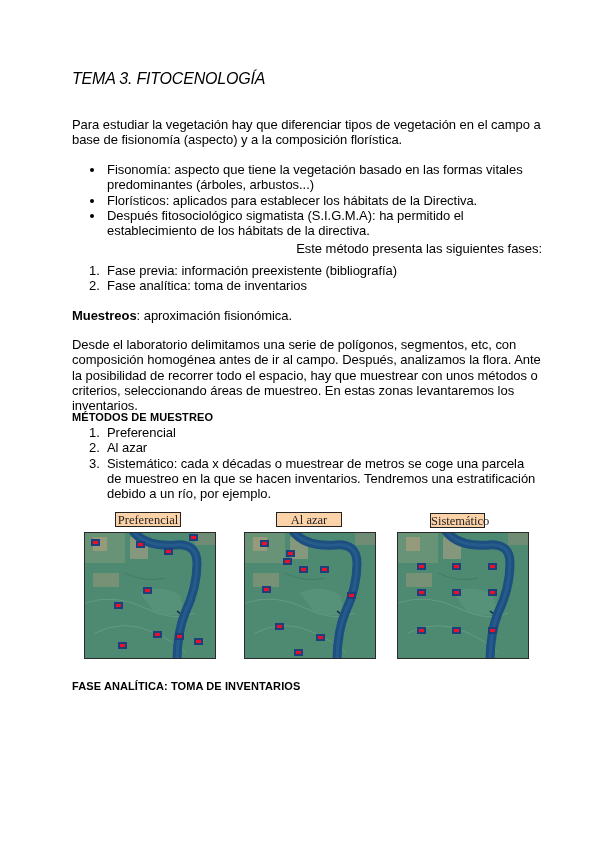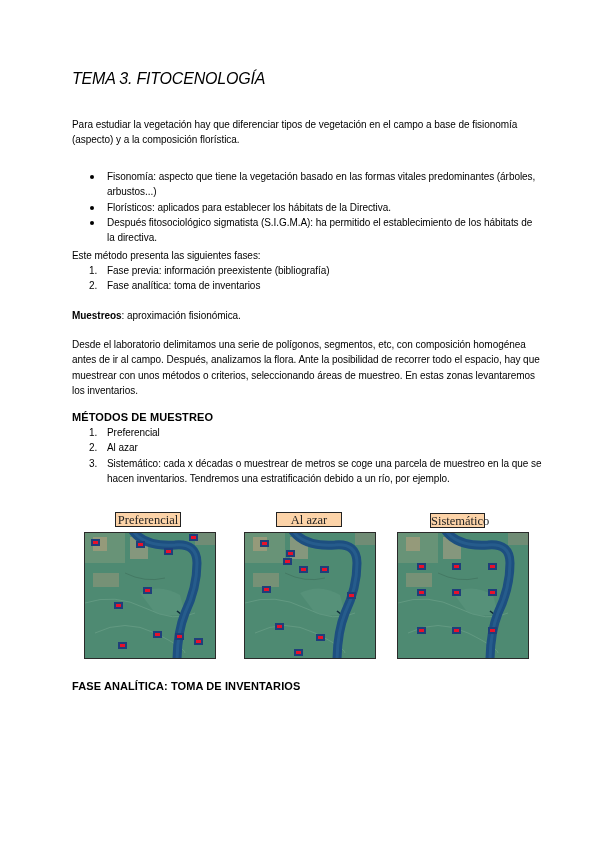--- a/index.html
+++ b/index.html
@@ -2,21 +2,21 @@
 <html><head>
 <meta charset="utf-8">
 <style>
   html, body { margin: 0; padding: 0; background: #ffffff; }
   body { width: 600px; height: 848px; position: relative; overflow: hidden;
          font-family: "Liberation Sans", sans-serif; color: #000; }
   .page { position: absolute; left: 0; top: 0; width: 600px; height: 848px; }
   .abs { position: absolute; }
   .title { left: 72px; top: 70px; font-size: 16px; font-weight: normal; font-style: italic; letter-spacing: -0.2px; }
   .h { font-size: 11px; font-weight: bold; letter-spacing: 0.1px; }
-  .p { font-size: 10px; line-height: 15.3px; letter-spacing: -0.05px; }
+  .p { font-size: 13px; line-height: 15.3px; letter-spacing: -0.05px; }
   .para { left: 72px; width: 470px; }
   ul.bul { margin: 0; padding: 0; list-style: none; }
   ul.bul li { position: relative; padding-left: 35px; }
   ul.bul li::before { content: ""; position: absolute; left: 18px; top: 6px; width: 4px; height: 4px; border-radius: 50%; background: #000; }
   ol.num { margin: 0; padding: 0; list-style: none; }
   ol.num li { position: relative; padding-left: 35px; }
   ol.num li .n { position: absolute; left: 17px; top: 0; }
   b { font-weight: bold; }
 
   .map-label { position: absolute; height: 15px; background: #fcd3a8; border: 1.5px solid #222;
@@ -29,27 +29,27 @@
 </style>
 </head>
 <body>
 
 <div class="page">
 
   <div class="abs title">TEMA 3. FITOCENOLOGÍA</div>
 
   <div class="abs p para" style="top:117px;">Para estudiar la vegetación hay que diferenciar tipos de vegetación en el campo a base de fisionomía (aspecto) y a la composición florística.</div>
 
-  <ul class="abs p bul para" style="top:162px;margin-top:7px;">
+  <ul class="abs p bul para" style="top:162px;">
     <li>Fisonomía: aspecto que tiene la vegetación basado en las formas vitales predominantes (árboles, arbustos...)</li>
     <li>Florísticos: aplicados para establecer los hábitats de la Directiva.</li>
     <li>Después fitosociológico sigmatista (S.I.G.M.A): ha permitido el establecimiento de los hábitats de la directiva.</li>
   </ul>
 
-  <div class="abs p para" style="top:248px;">Este método presenta las siguientes fases:</div>
+  <div class="abs p para" style="top:241px;text-align:right;">Este método presenta las siguientes fases:</div>
   <ol class="abs p num para" style="top:263px;">
     <li><span class="n">1.</span><span>Fase previa: información preexistente (bibliografía)</span></li>
     <li><span class="n">2.</span><span>Fase analítica: toma de inventarios</span></li>
   </ol>
 
   <div class="abs p para" style="top:308px;">
     <b>Muestreos</b><span>: aproximación fisionómica.</span>
   </div>
 
   <div class="abs p para" style="top:337px;">Desde el laboratorio delimitamos una serie de polígonos, segmentos, etc, con composición homogénea antes de ir al campo. Después, analizamos la flora. Ante la posibilidad de recorrer todo el espacio, hay que muestrear con unos métodos o criterios, seleccionando áreas de muestreo. En estas zonas levantaremos los inventarios.</div>

